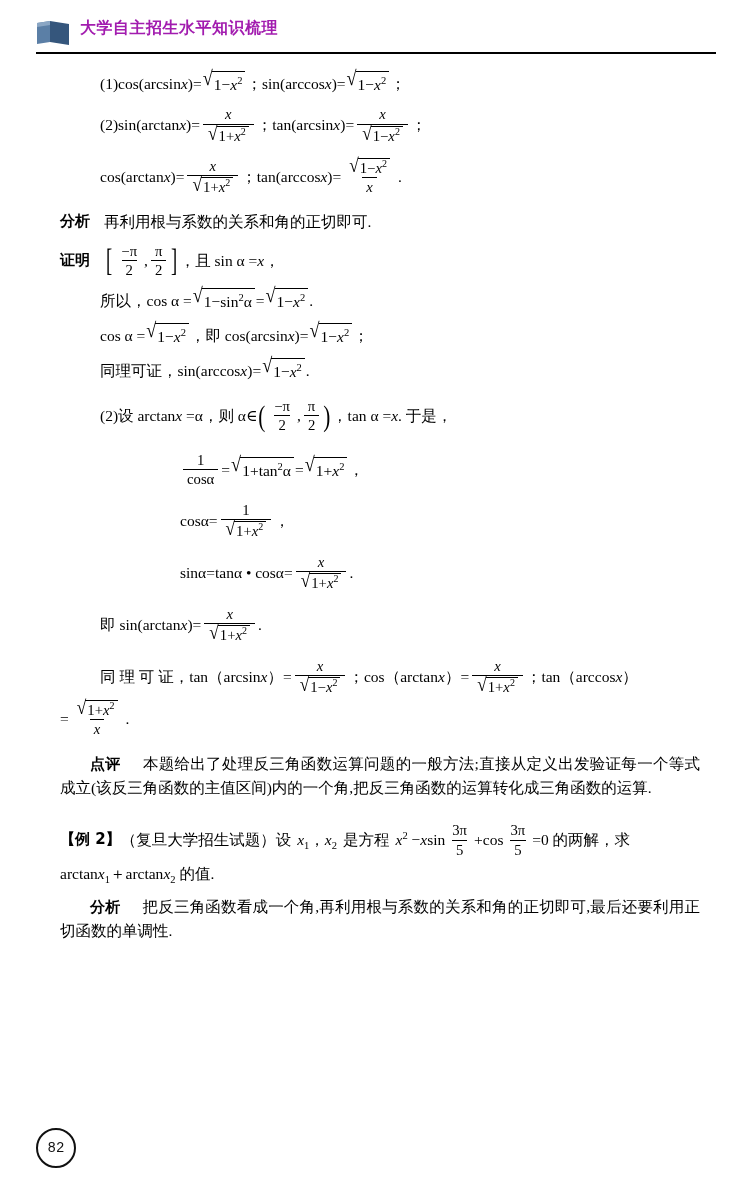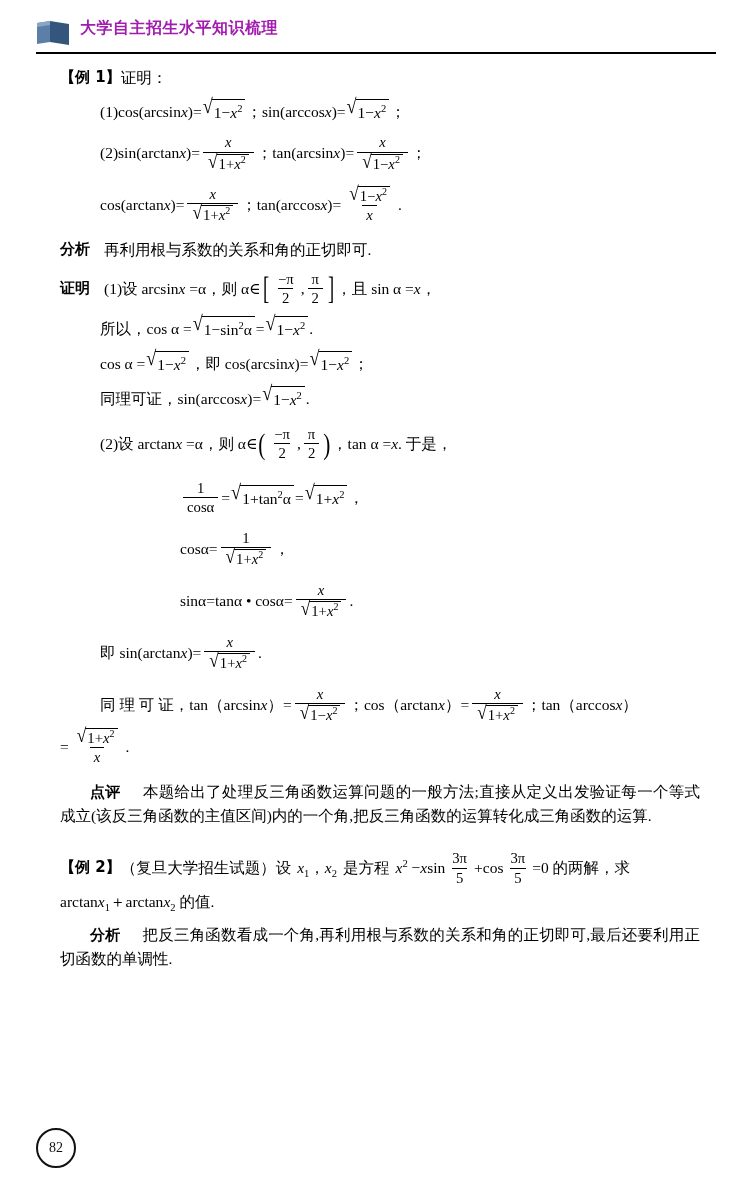--- a/index.html
+++ b/index.html
@@ -149,21 +149,21 @@
     position: absolute;
     left: 0;
     top: 0;
     width: 36px;
     height: 36px;
     border: 2px solid #111;
     border-radius: 50%;
     display: flex;
     align-items: center;
     justify-content: center;
-    font-family: Liberation Serif, serif;
+    font-family: Liberation Mono, monospace;
     font-size: 14px;
     color: #111;
   }
   .just { text-align: justify; }
 </style>
 </head>
 <body>
 
 <div class="page">
 
@@ -173,24 +173,20 @@
       <polygon points="14,1 33,4 33,25 14,22" fill="#35567c"></polygon>
       <polygon points="1,3 14,1 14,5 1,7" fill="#8aa6c4"></polygon>
     </svg>
     <div class="header-title">大学自主招生水平知识梳理</div>
   </div>
   <div class="header-rule"></div>
 
   <div class="content">
 
     
-    <div class="blk row">
-      <span class="tag">【例 1】</span>
-      <span>证明：</span>
-    </div>
 
     <div class="b-gap-sm"></div>
 
     
     <div class="blk pad-l-1 math">
       <span>(1)</span>
       <span>cos(arcsin<span class="mi">x</span>)=</span>
       <span class="sqrt">
           <span class="radsign">√</span>
           <span class="radicand">1−<span class="mi">x</span><sup>2</sup></span>
@@ -257,21 +253,20 @@
       <span class="gap"></span>
       <span>再利用根与系数的关系和角的正切即可.</span>
     </div>
 
     <div class="b-gap-sm"></div>
 
     
     <div class="blk math">
       <span class="tag">证明</span>
       <span class="gap"></span>
-      <span>(1)设 arcsin<span class="mi">x</span> =α，则 α∈</span>
       <span class="bracket-l">[</span>
       <span class="frac">
           <span class="num">−π</span>
           <span class="den">2</span>
         </span>
       <span>,</span>
       <span class="frac">
           <span class="num">π</span>
           <span class="den">2</span>
         </span>

